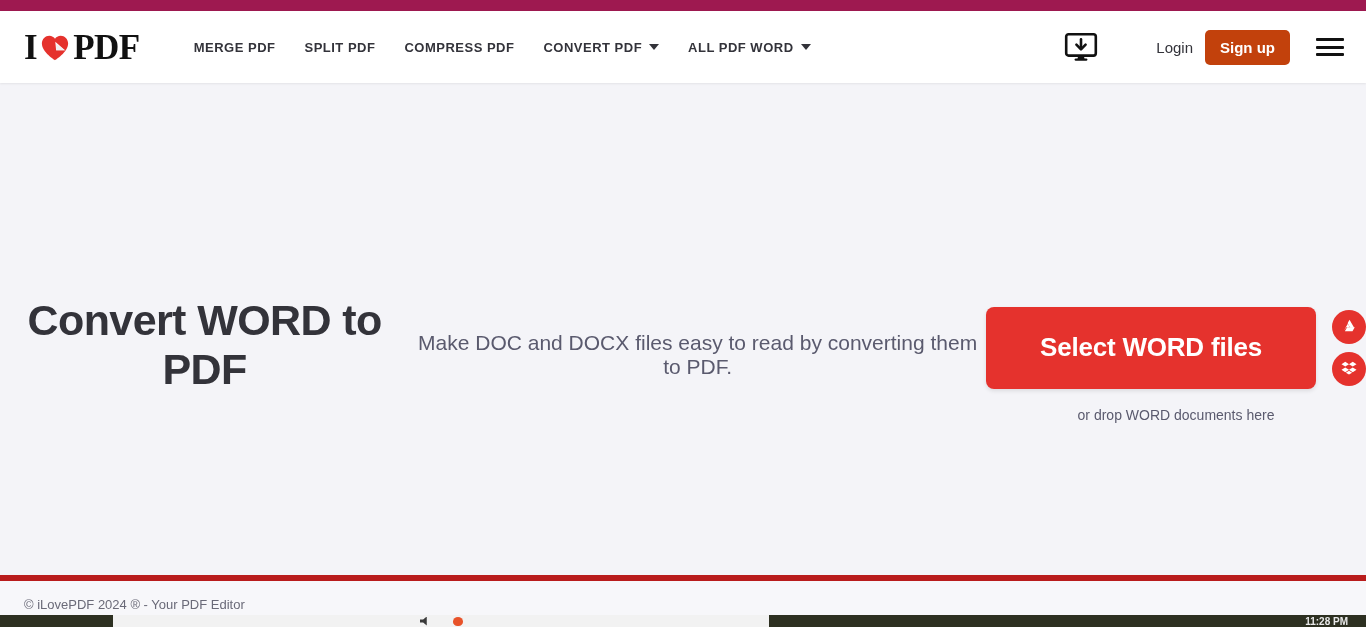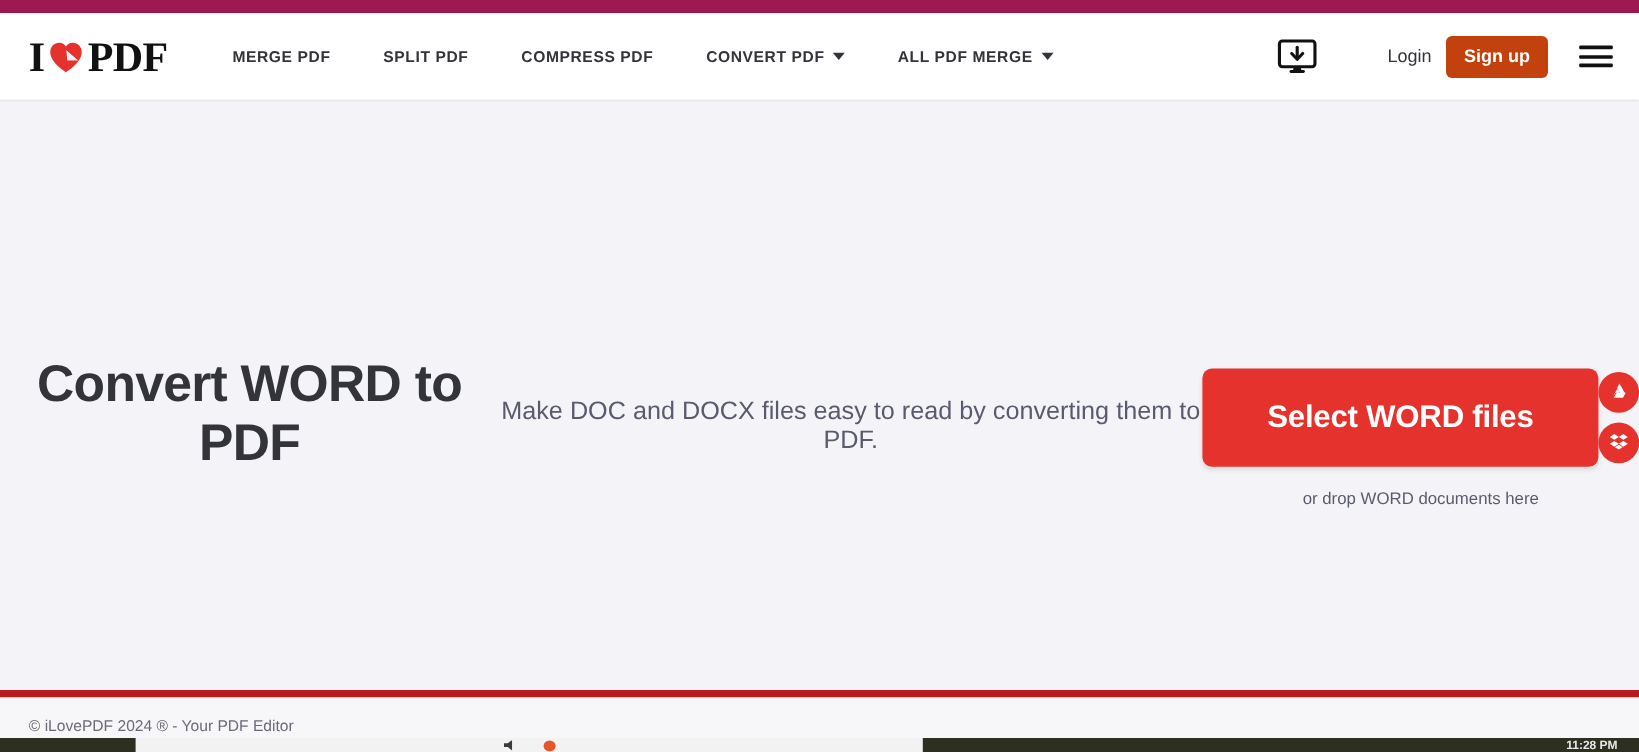--- a/index.html
+++ b/index.html
@@ -55,21 +55,21 @@
     width: 30px;
     height: 30px;
     margin: 0 1px 0 1px;
     position: relative;
     top: 1px;
   }
   .logo .logo-pdf { margin-left: 2px; }
 
   .nav {
     display: flex;
-    gap: 16px;
+    gap: 1px;
     flex: 1;
   }
   .nav-item {
     font-size: 13px;
     font-weight: 600;
     letter-spacing: 0.5px;
     color: #33333a;
     padding: 10px 14px;
     cursor: pointer;
     white-space: nowrap;
@@ -171,21 +171,21 @@
   .upload-area {
     margin-top: 39px;
     display: flex;
     flex-direction: column;
     align-items: center;
   }
 
   .upload-row {
     display: flex;
     align-items: center;
-    gap: 0;
+    gap: 16px;
   }
 
   .select-btn {
     background: #e5322d;
     color: #ffffff;
     border: none;
     border-radius: 8px;
     font-family: "Liberation Sans", sans-serif;
     font-size: 26px;
     font-weight: bold;
@@ -308,21 +308,21 @@
       <span>SPLIT PDF</span>
     </div>
     <div class="nav-item">
       <span>COMPRESS PDF</span>
     </div>
     <div class="nav-item">
       <span>CONVERT PDF</span>
       <i class="caret"></i>
     </div>
     <div class="nav-item">
-      <span>ALL PDF MERGE</span>
+      <span>ALL PDF WORD</span>
       <i class="caret"></i>
     </div>
   </nav>
 
   <div class="header-right">
 
     <div class="desktop-icon">
       <svg viewBox="0 0 34 30" width="34" height="30" aria-hidden="true">
         <rect x="2.2" y="2.2" width="29.6" height="21.4" rx="2.4" ry="2.4" fill="none" stroke="#111111" stroke-width="2.6"></rect>
         <path d="M17 7.4 L17 16.6" stroke="#111111" stroke-width="2.6" stroke-linecap="round"></path>

